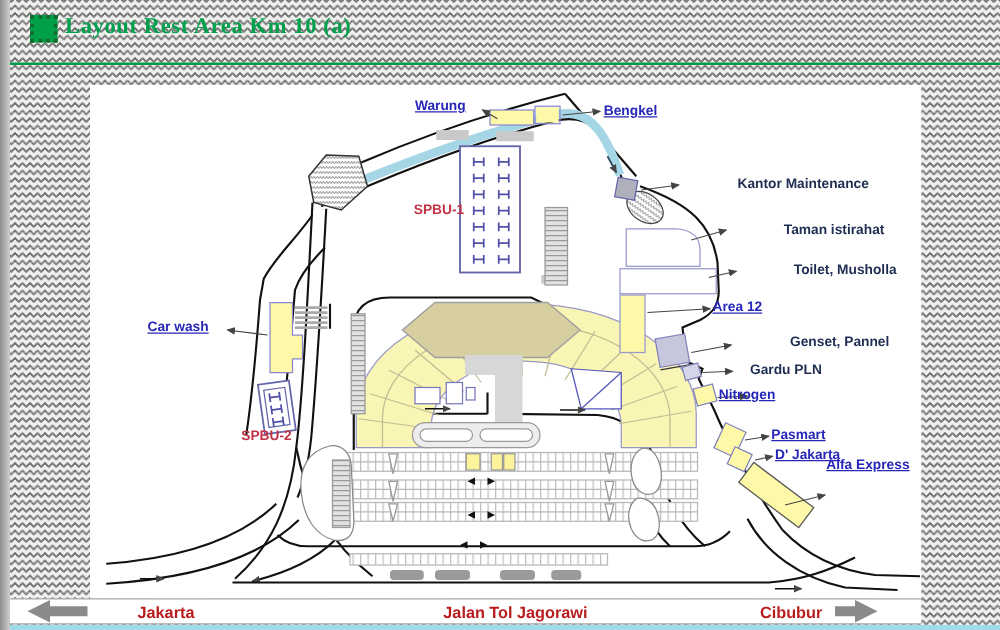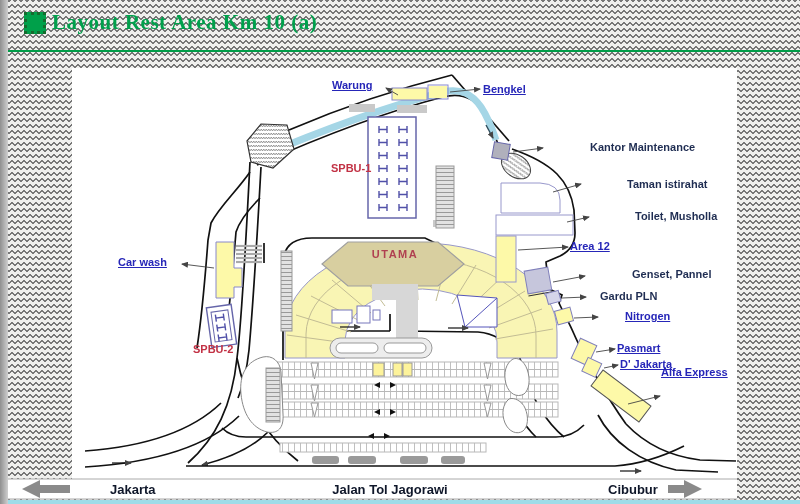--- a/index.html
+++ b/index.html
@@ -14,31 +14,31 @@
         linear-gradient(315deg,#777 25%,transparent 25%);
       background-position:3px 0,3px 0,0 0,0 0;
       background-size:6px 6px;background-repeat:repeat;}
   .left-edge{position:absolute;left:0;top:0;width:8px;height:504px;z-index:3;
       background:linear-gradient(to right,#8f8f8f,#cfcfcf);}
   .cyan-strip{position:absolute;left:8px;top:500px;width:792px;height:4px;z-index:3;background:#9edce8;}
   .green-line{position:absolute;left:8px;top:50px;width:792px;height:2px;z-index:2;background:#009c48;}
   .title-icon{position:absolute;left:24px;top:12px;width:16px;height:16px;z-index:2;
       background:#00a04a;border:3px dotted #156b2e;}
   .title-text{position:absolute;left:52px;top:10px;z-index:2;
-      font-family:"Liberation Serif", serif;font-weight:bold;font-size:21px;
+      font-family:"Liberation Serif", serif;font-weight:bold;font-size:18px;
       color:#00a04c;letter-spacing:.5px;white-space:nowrap;}
   svg.map{position:absolute;left:0;top:0;z-index:1;}
   .lbl{position:absolute;z-index:2;font-size:11px;font-weight:bold;white-space:nowrap;line-height:12px;}
   .lbl.u{color:#2626b8;text-decoration:underline;text-align:center;}
   .lbl.p{color:#1f2d52;margin-left:44px;}
   .lbl.r{color:#c23245;}
   .gedung{position:absolute;left:330px;top:247px;width:130px;z-index:2;text-align:center;
       color:#b04050;font-weight:bold;font-size:11px;letter-spacing:1.5px;line-height:15px;}
-  .toll{position:absolute;z-index:2;font-size:13px;font-weight:bold;color:#0f172a;}
-  .toll.c{width:160px;text-align:center;}
+  .toll{position:absolute;z-index:2;font-size:13px;font-weight:bold;color:#b91c1c;}
+  .toll.c{width:160px;text-align:right;}
 </style>
 </head>
 <body>
 
 <div class="bg"></div>
 <div class="title-icon"></div>
 <div class="title-text">Layout Rest Area Km 10 (a)</div>
 <div class="green-line"></div>
 
 <svg class="map" width="800" height="504" viewBox="0 0 800 504">
@@ -266,30 +266,29 @@
 </svg>
 
 <div class="lbl u" style="left:332px;top:79px">Warung</div>
 <div class="lbl u" style="left:483px;top:83px">Bengkel</div>
 <div class="lbl p" style="left:546px;top:141px">Kantor Maintenance</div>
 <div class="lbl p" style="left:583px;top:178px">Taman istirahat</div>
 <div class="lbl p" style="left:591px;top:210px">Toilet, Musholla</div>
 <div class="lbl u" style="left:570px;top:240px">Area 12</div>
 <div class="lbl p" style="left:588px;top:268px">Genset, Pannel</div>
 <div class="lbl p" style="left:556px;top:290px">Gardu PLN</div>
-<div class="lbl u" style="left:625px;top:310px">Nitrogen</div>
+<div class="lbl u" style="left:575px;top:310px">Nitrogen</div>
 <div class="lbl u" style="left:617px;top:342px">Pasmart</div>
 <div class="lbl u" style="left:620px;top:358px">D' Jakarta</div>
 <div class="lbl u" style="left:661px;top:366px">Alfa Express</div>
 <div class="lbl u" style="left:118px;top:256px">Car wash</div>
 <div class="lbl r" style="left:331px;top:162px">SPBU-1</div>
 <div class="lbl r" style="left:193px;top:343px">SPBU-2</div>
 
 <div class="gedung">
-  <div>UTAMA</div>
 </div>
 
 <div class="toll" style="left:110px;top:482px">Jakarta</div>
 <div class="toll c" style="left:310px;top:482px">Jalan Tol Jagorawi</div>
 <div class="toll" style="left:608px;top:482px">Cibubur</div>
 
 <div class="left-edge"></div>
 <div class="cyan-strip"></div>
 
 </body></html>

